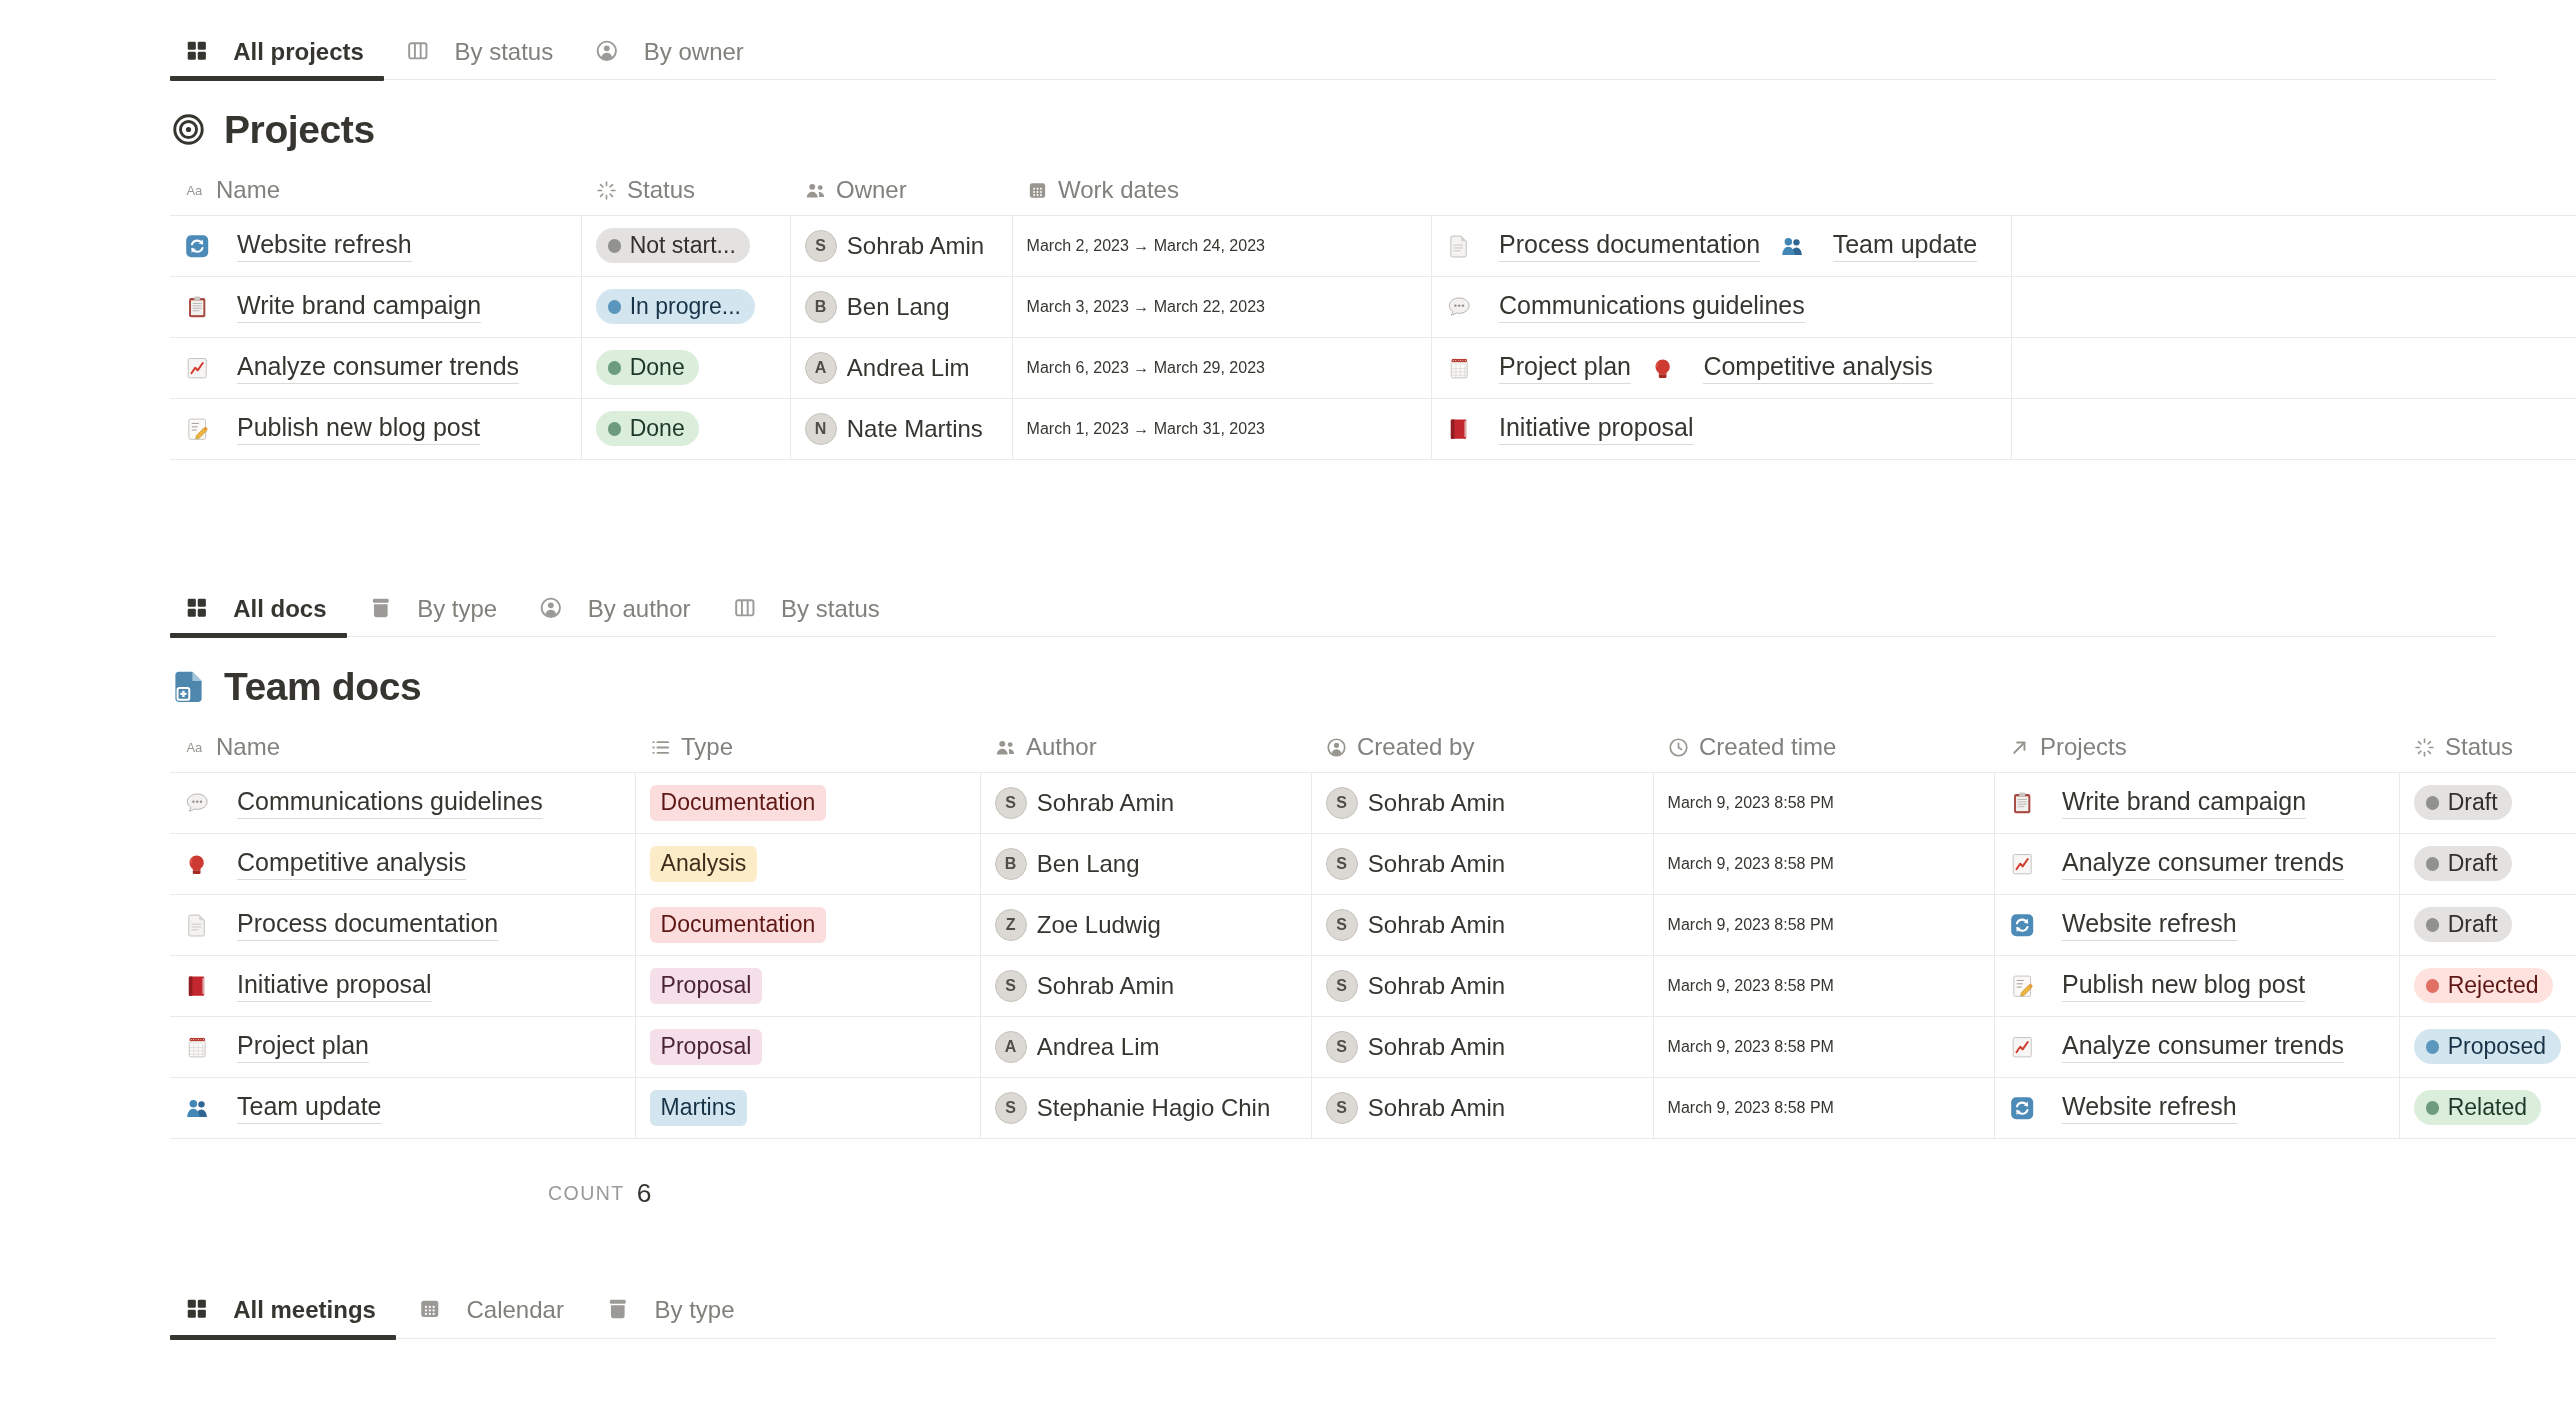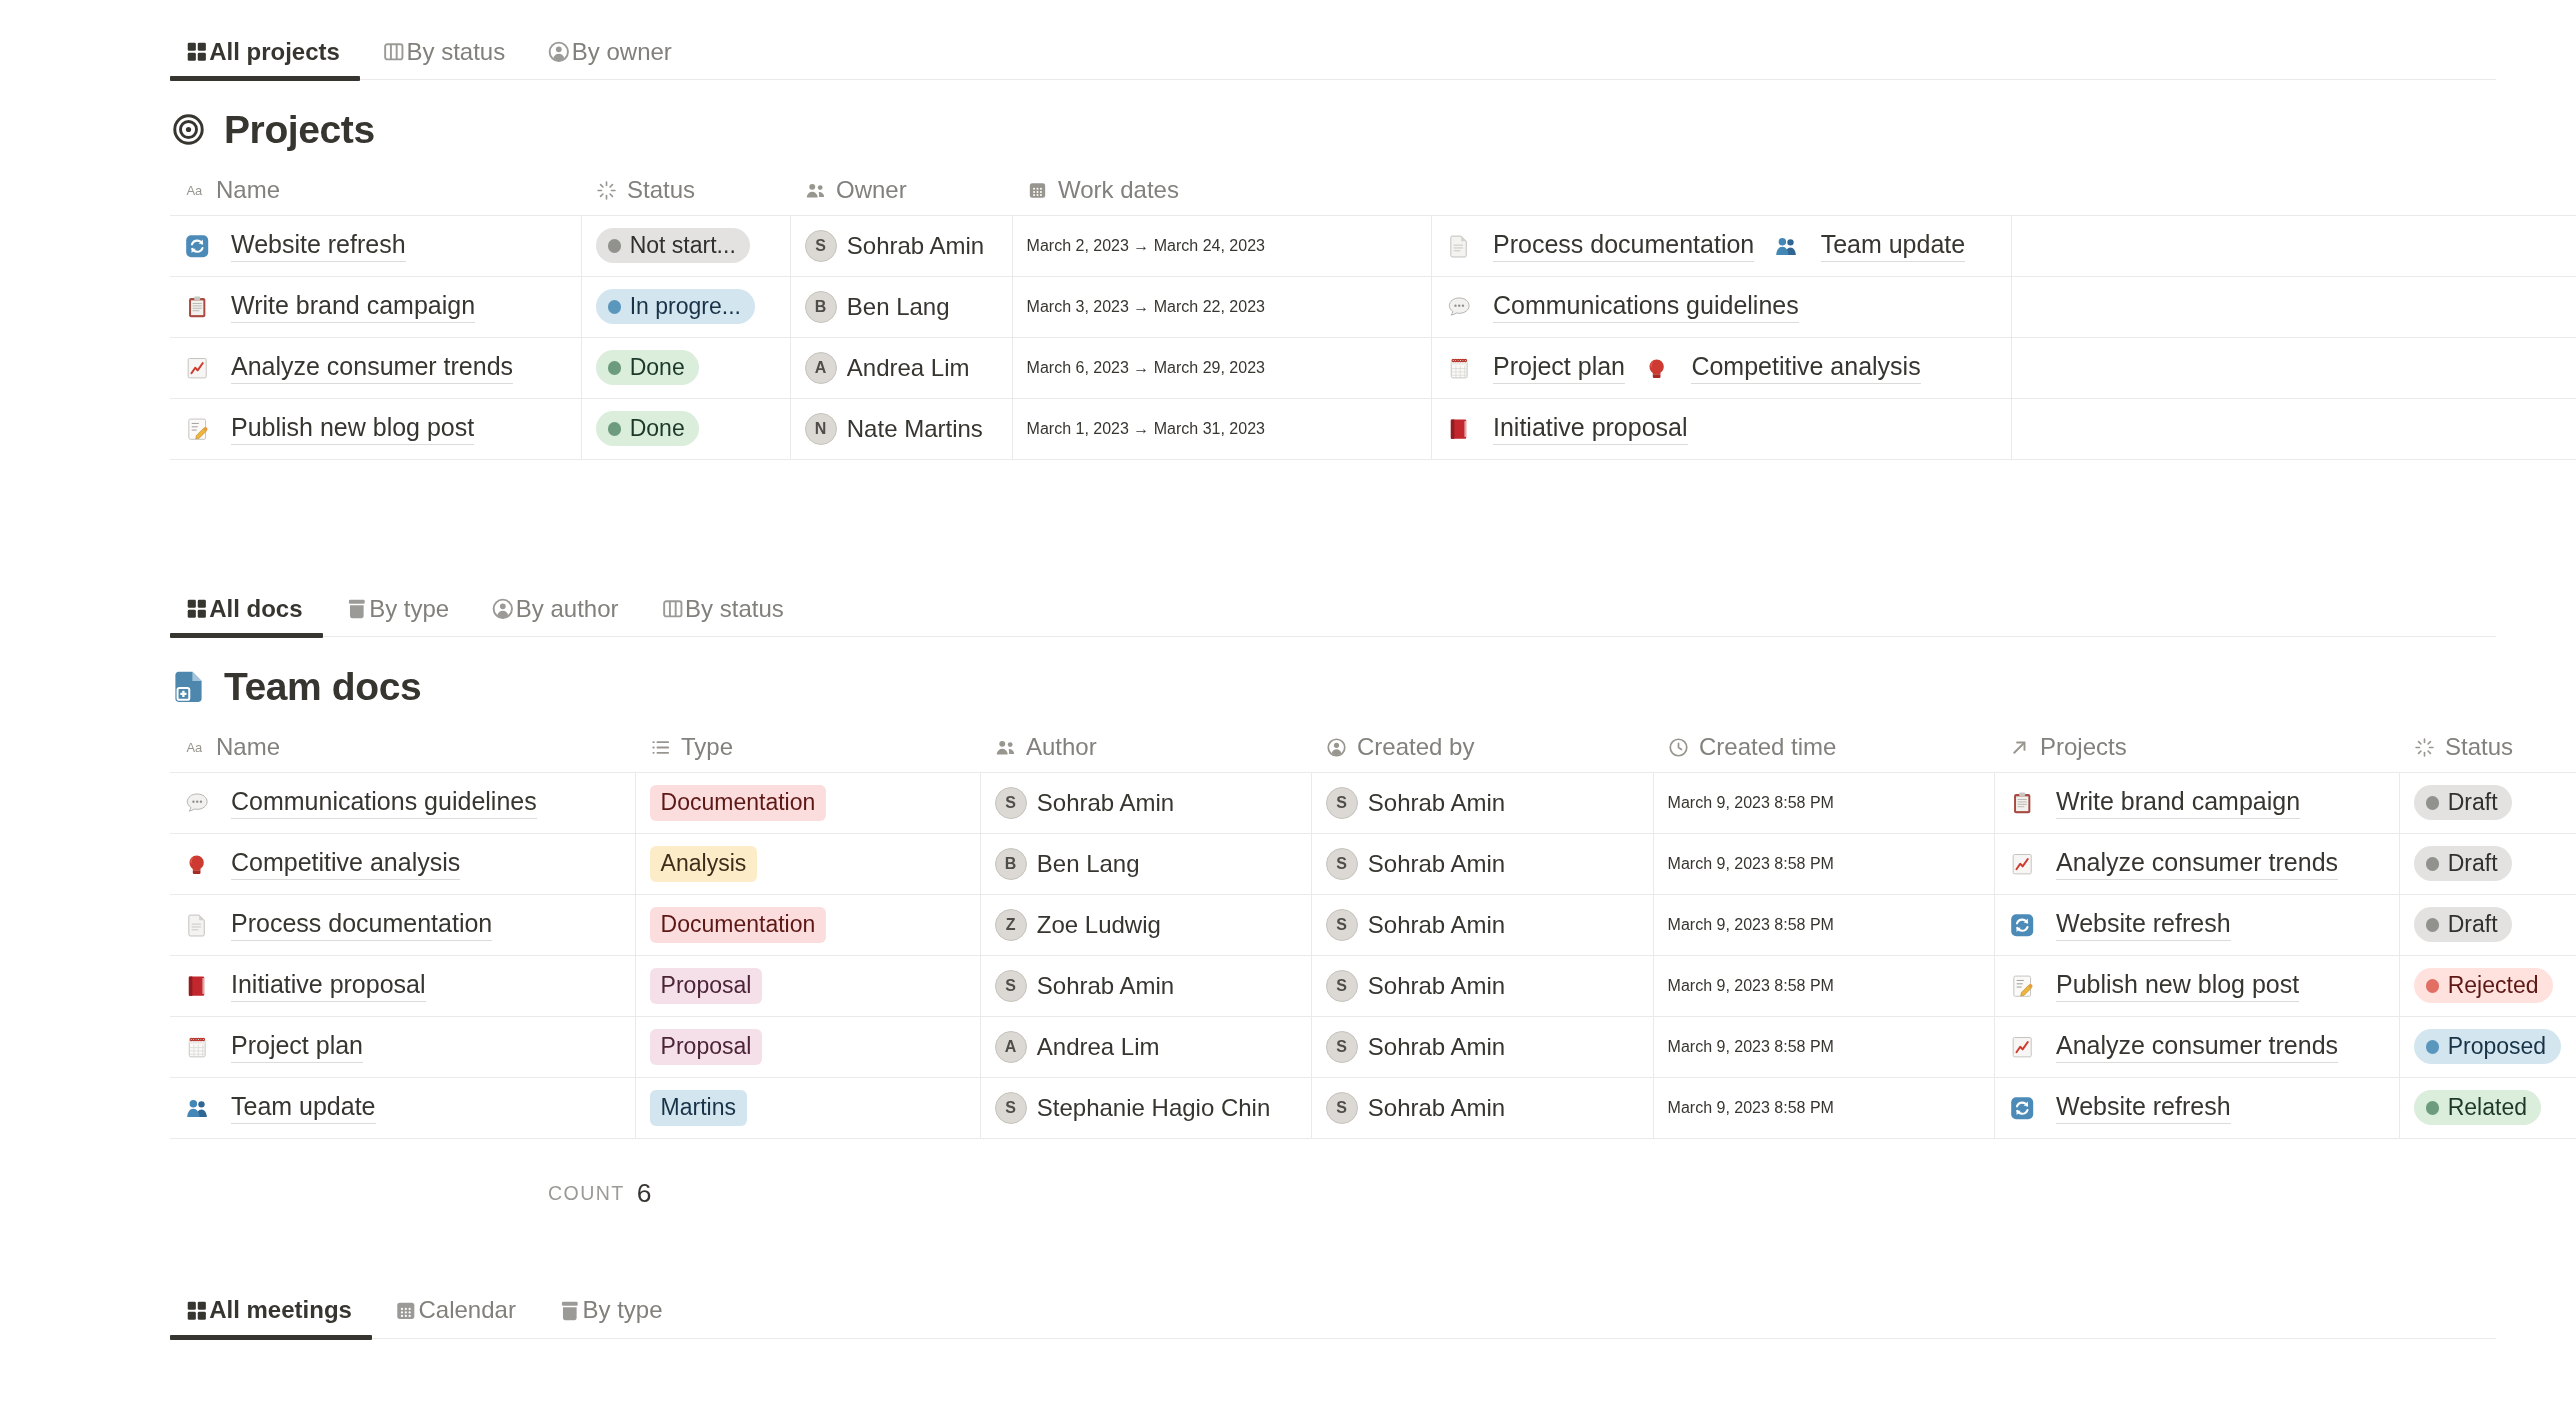--- a/index.html
+++ b/index.html
@@ -13,21 +13,21 @@
   .sec-projects{margin-top:0;}
   .sec-docs{margin-top:133px;}
   .sec-meetings{margin-top:82px;}
 
   
   .tabs{
     position:relative;display:flex;align-items:center;gap:41px;
     width:2326px;padding:1.7px 0 13.6px 13.6px;
     border-bottom:1.7px solid #eceae8;box-sizing:border-box;
   }
-  .tab{position:relative;display:flex;align-items:center;gap:0;cursor:pointer;}
+  .tab{position:relative;display:flex;gap:24px;cursor:pointer;}
   .tab-label{font-size:24px;font-weight:500;color:#82807b;white-space:nowrap;}
   .tab .tab-icon{width:25.6px;height:25.6px;color:#9b9a97;flex:0 0 auto;}
   .tab.active .tab-label{color:#37352f;font-weight:600;}
   .tab.active .tab-icon{color:#37352f;}
   .tab.active::after{
     content:"";position:absolute;left:-13.6px;right:-20.4px;bottom:-15.3px;
     height:5.1px;background:#37352f;border-radius:0.9px;
   }
 
   
@@ -46,21 +46,21 @@
   .th-label{font-size:24px;color:#82817d;white-space:nowrap;}
   .th-icon{width:23px;height:23px;color:#98968f;flex:0 0 auto;}
   .td{
     min-height:60px;display:flex;align-items:center;gap:11px;
     padding:0 13.6px;overflow:hidden;box-sizing:border-box;
   }
   .td:not(:first-child){border-left:1.7px solid #ebeae8;}
   .cell-text{font-size:16px;color:#37352f;white-space:nowrap;}
   .link-icon{width:26.4px;height:26.4px;flex:0 0 auto;}
   .page-link{
-    display:inline-flex;align-items:center;gap:21px;max-width:100%;
+    display:inline-flex;align-items:center;gap:27px;max-width:100%;
     cursor:pointer;text-decoration:none;
   }
   .page-link .link-text{
     font-size:25px;font-weight:500;color:#37352f;white-space:nowrap;
     overflow:hidden;text-overflow:ellipsis;
     border-bottom:1.7px solid rgba(55,53,47,0.18);padding-bottom:1.7px;
   }
   .links-wrap{display:flex;align-items:center;gap:19px;overflow:hidden;}
 
   .person{display:flex;align-items:center;gap:10.2px;overflow:hidden;}

